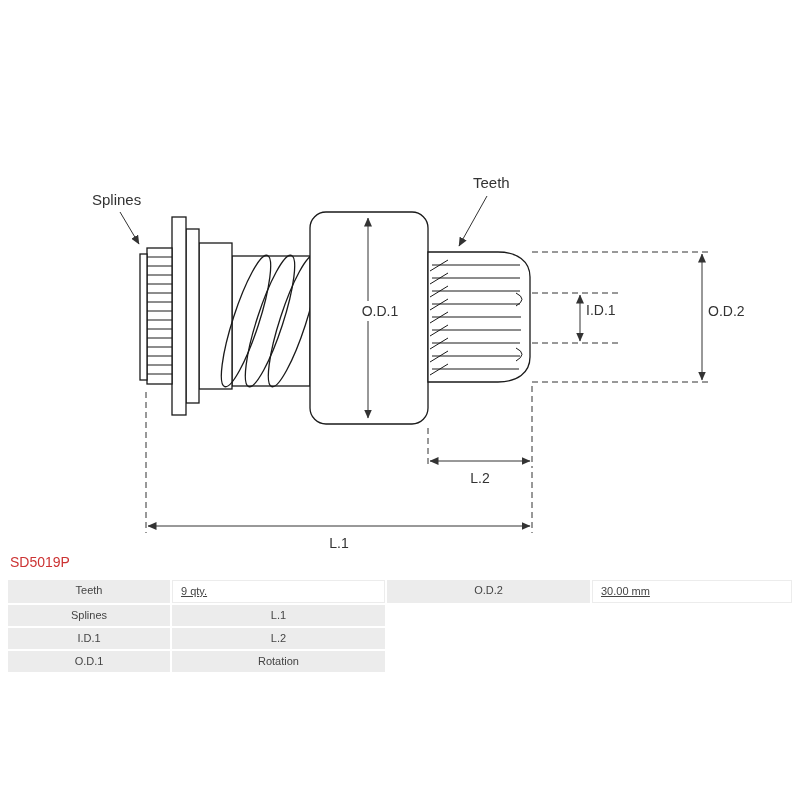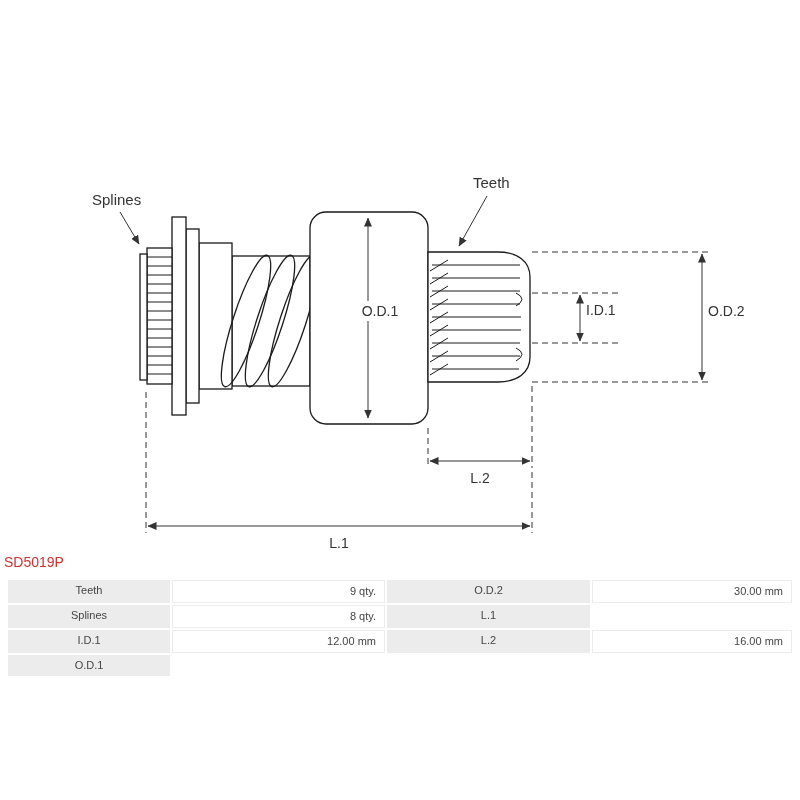--- a/index.html
+++ b/index.html
@@ -17,21 +17,21 @@
     position: relative;
   }
   .drawing-wrap { width: 800px; height: 550px; }
   svg text {
     font-family: "Liberation Sans", sans-serif;
     fill: #333;
   }
   .dwg-label { font-size: 15px; }
   .dim-label { font-size: 14px; }
   .part-number {
-    padding: 4px 0 6px 4px;
+    padding: 4px 0 6px 10px;
     font-size: 14px;
     color: #cc3333;
     font-weight: 400;
   }
   .spec-table {
     margin: 4px 8px 0 8px;
   }
   .spec-row {
     display: grid;
     grid-template-columns: 162px 213px 203px 1fr;
@@ -45,21 +45,22 @@
     line-height: 13px;
     min-height: 21px;
   }
   .cell.lbl {
     background: #ececec;
     text-align: center;
   }
   .cell.val {
     background: #ffffff;
     border: 1px solid #ececec;
-    text-align: right;
+    text-align: left;
+    text-decoration: underline;
   }
 </style>
 </head>
 <body>
 
 <div class="page">
 
   <div class="drawing-wrap">
     <svg width="800" height="550" viewBox="0 0 800 550">
       <defs>
@@ -143,27 +144,25 @@
 
   <div class="spec-table">
     <div class="spec-row">
       <div class="cell lbl">Teeth</div>
       <div class="cell val">9 qty.</div>
       <div class="cell lbl">O.D.2</div>
       <div class="cell val">30.00 mm</div>
     </div>
     <div class="spec-row">
       <div class="cell lbl">Splines</div>
-      <div class="cell val">8 qty.</div>
       <div class="cell lbl">L.1</div>
     </div>
     <div class="spec-row">
       <div class="cell lbl">I.D.1</div>
-      <div class="cell val">12.00 mm</div>
       <div class="cell lbl">L.2</div>
-      <div class="cell val">16.00 mm</div>
     </div>
     <div class="spec-row">
       <div class="cell lbl">O.D.1</div>
+      <div class="cell lbl">Rotation</div>
     </div>
   </div>
 
 </div>
 
 </body></html>

